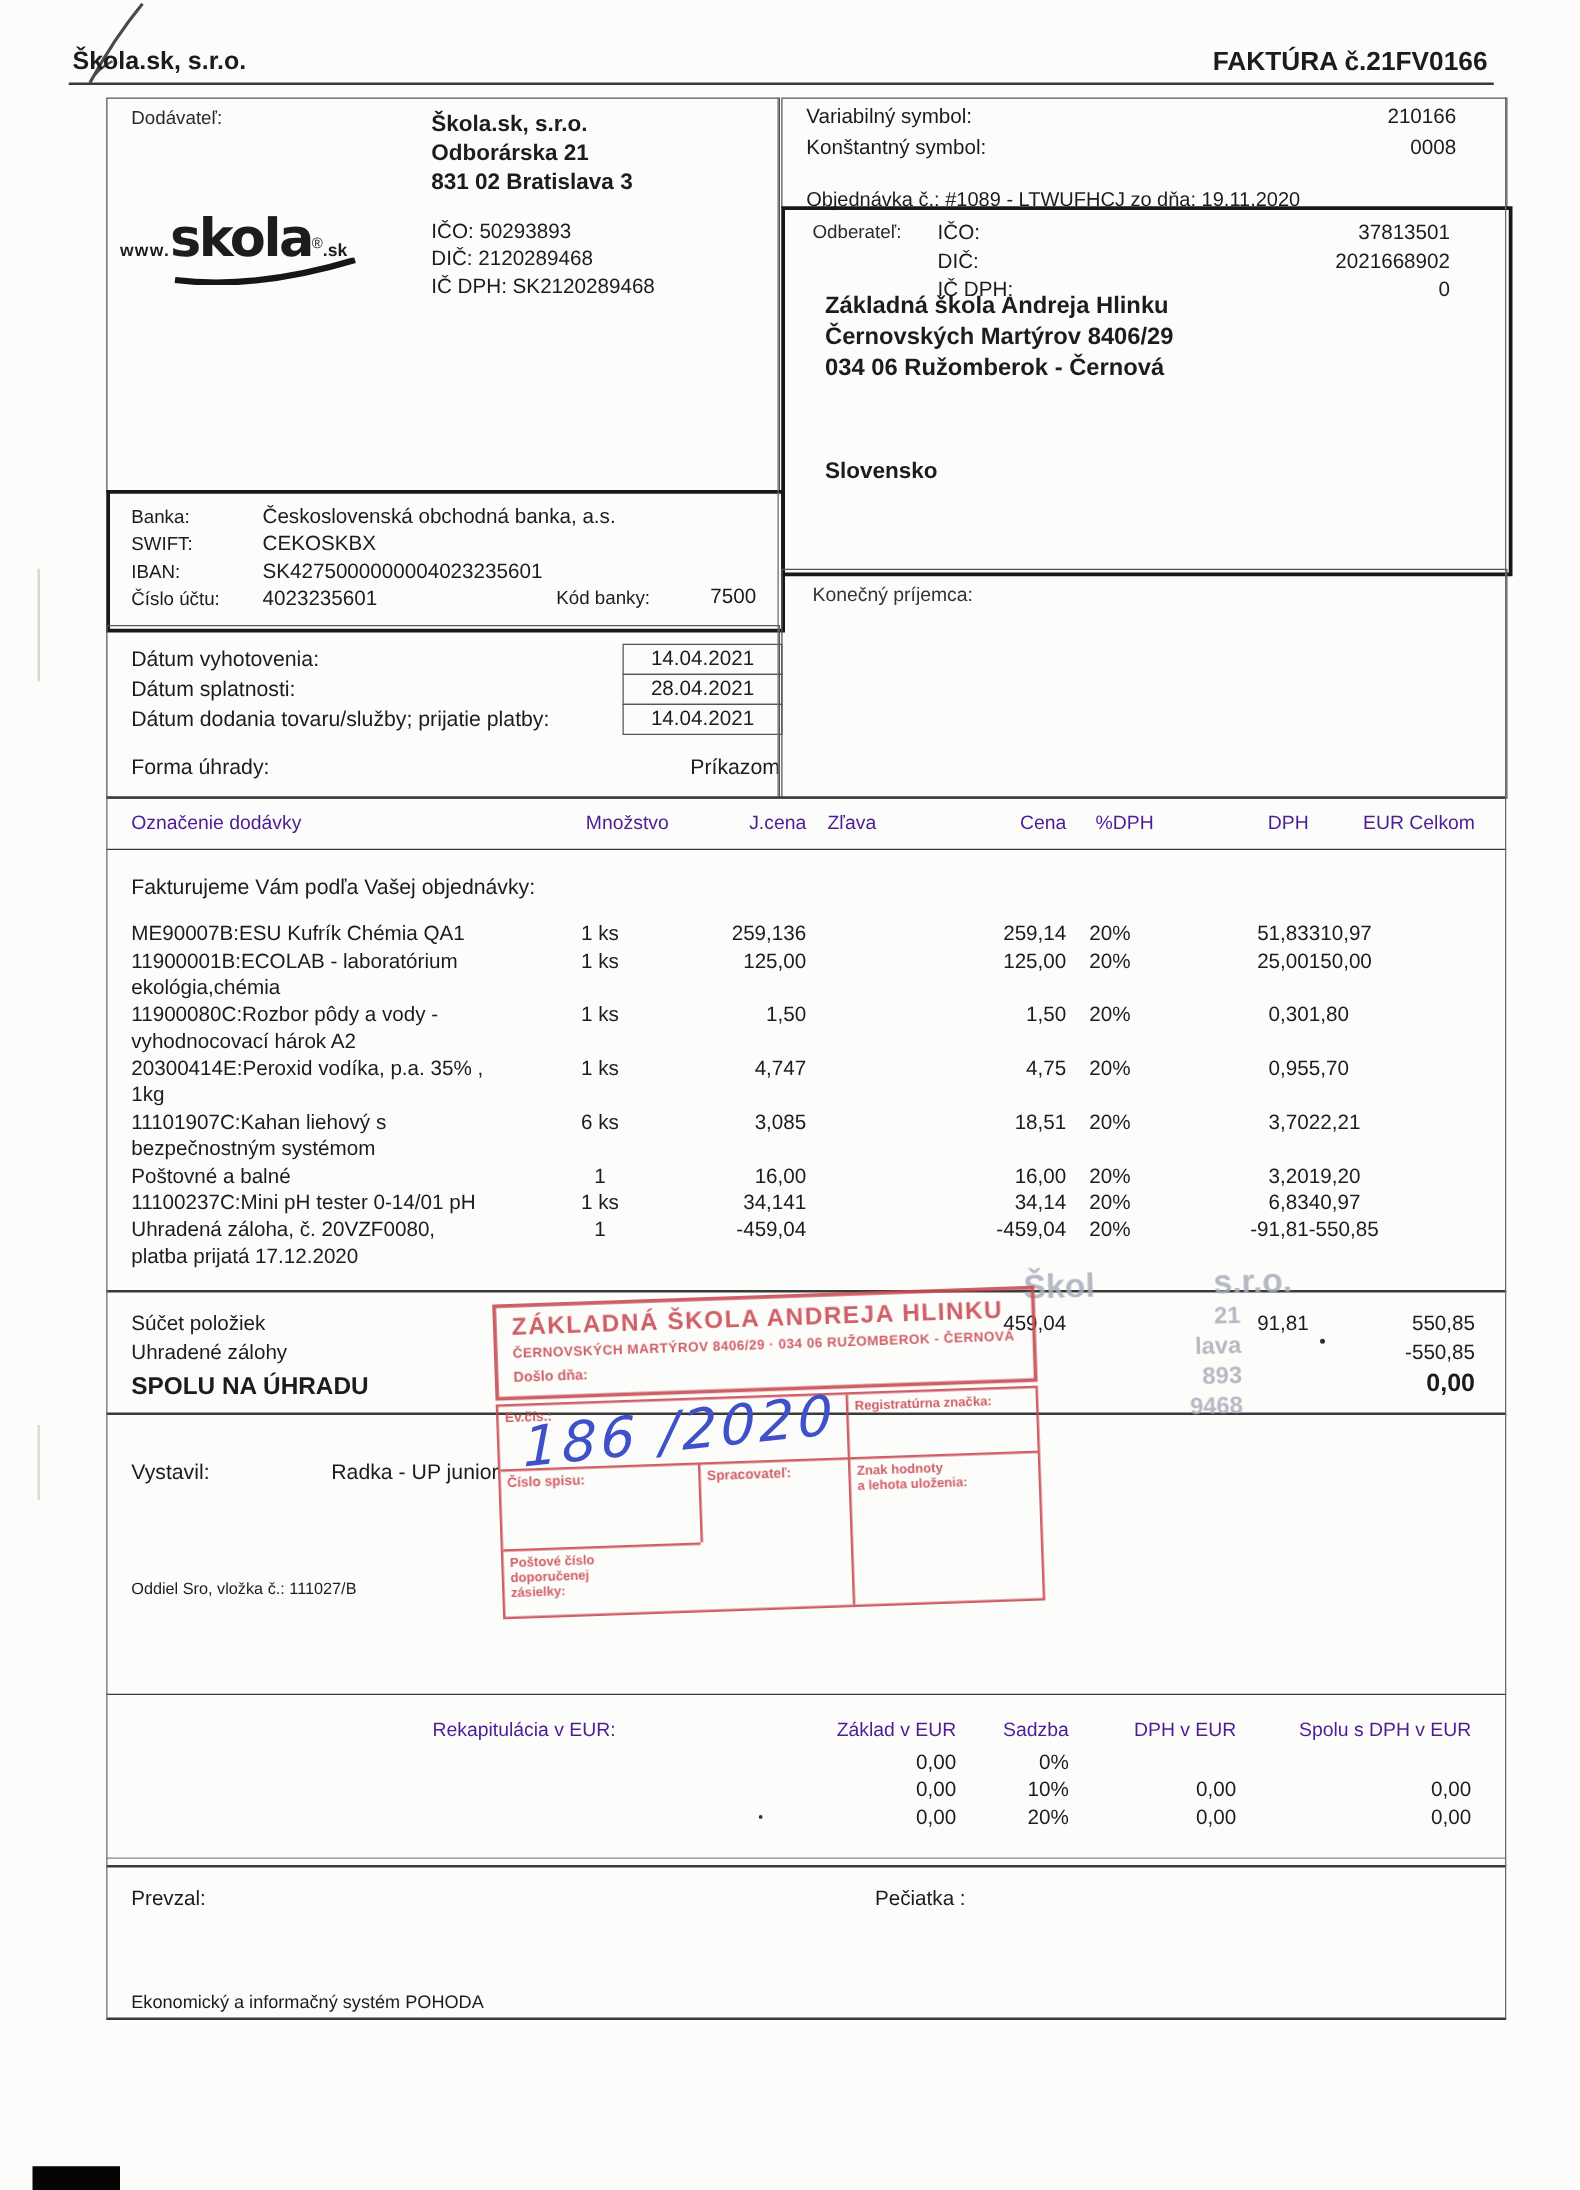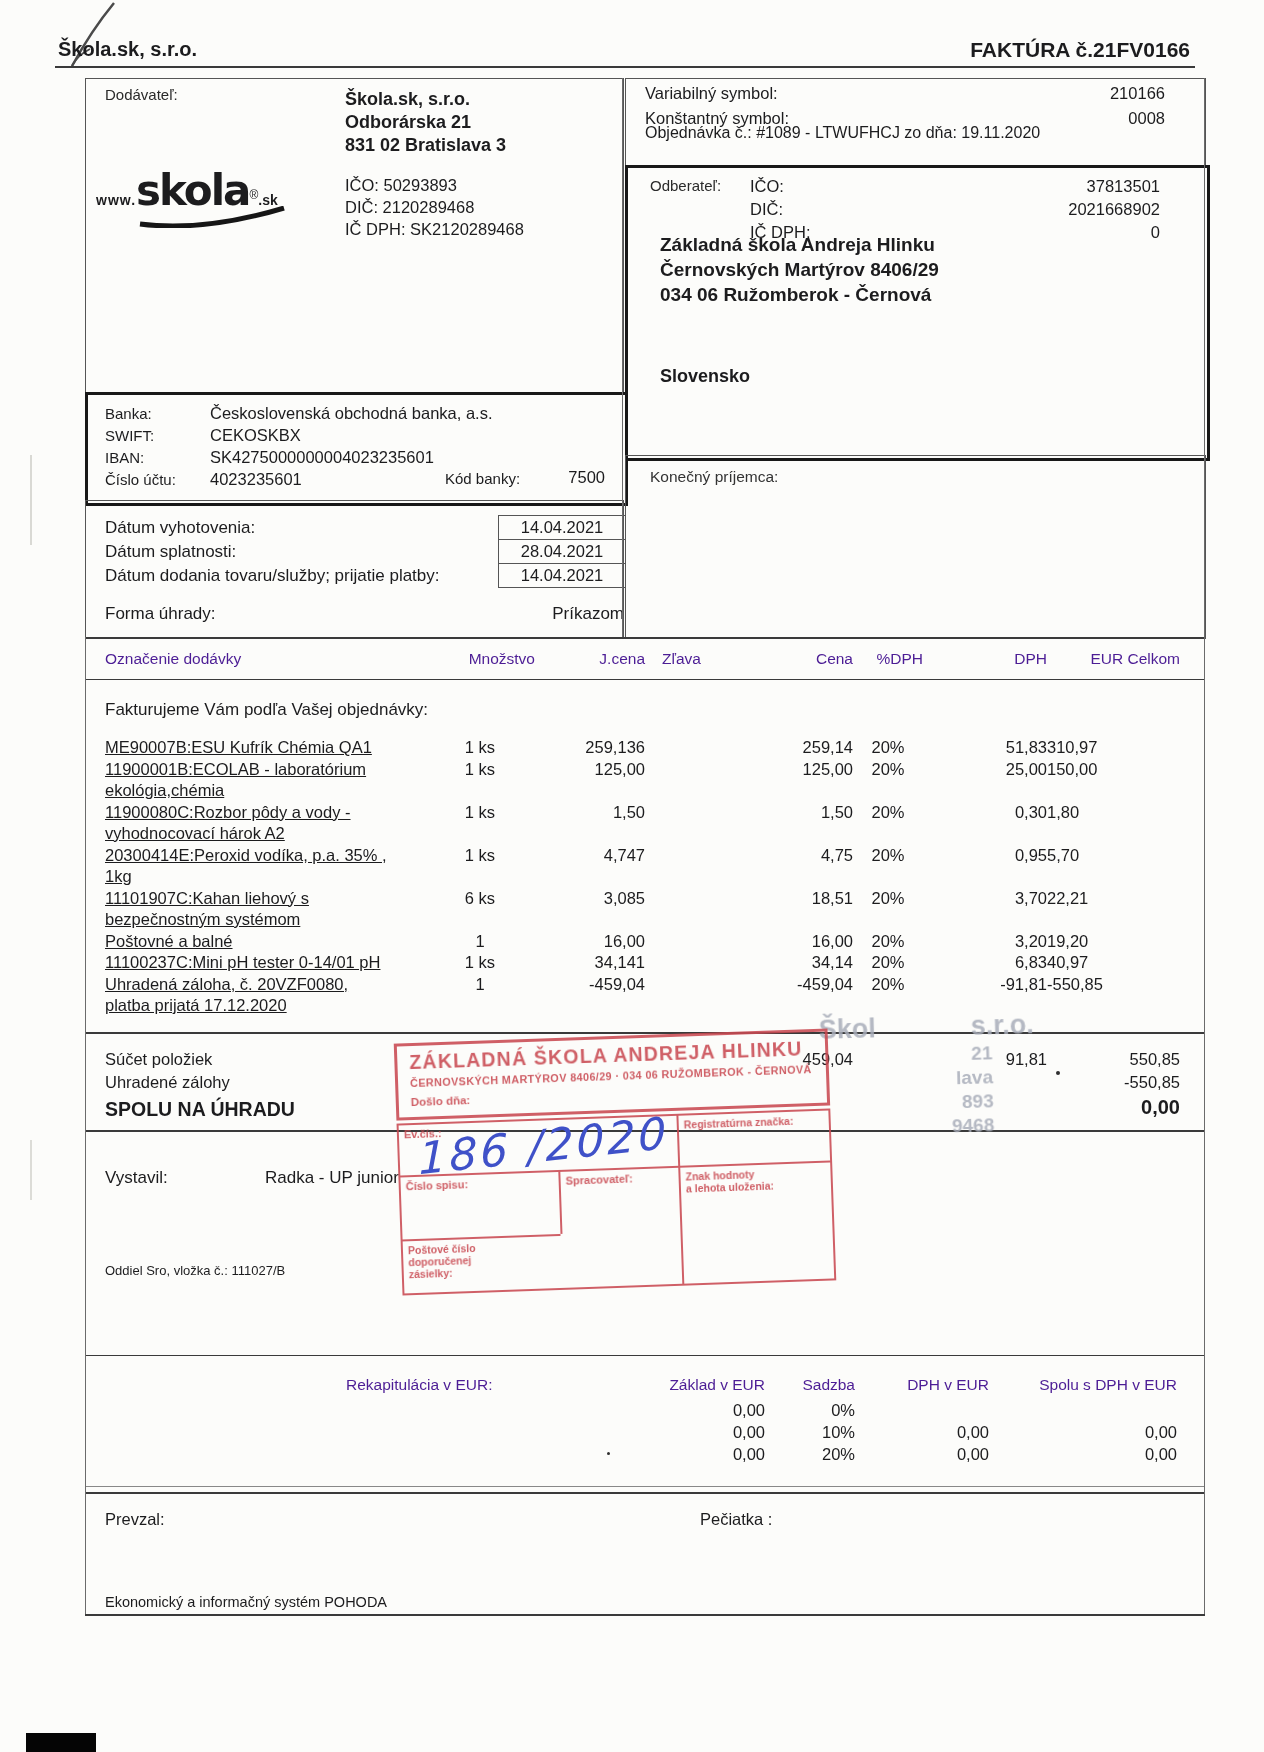--- a/index.html
+++ b/index.html
@@ -13,21 +13,21 @@
   .vline{position:absolute;background:#6b6b6b;width:1px;}
   .box1{position:absolute;border:1px solid #555;}
   .box3{position:absolute;border:3px solid #181818;}
   .lbl{font-size:15px;color:#2a2a2a;}
   .val{font-size:16.5px;}
   .addr{font-size:18px;line-height:23px;font-weight:bold;}
   .addr2{font-size:19px;line-height:25px;font-weight:bold;}
   
   .items{position:absolute;left:85px;top:737px;width:1120px;font-size:16.5px;line-height:21.5px;}
   .irow{display:flex;align-items:flex-start;}
-  .cn{width:340px;padding-left:20px;box-sizing:border-box;text-decoration:underline;}
+  .cn{width:340px;padding-left:20px;box-sizing:border-box;}
   .cq{width:110px;text-align:center;}
   .cj{width:110px;text-align:right;}
   .czl{width:30px;}
   .cc{width:178px;text-align:right;}
   .cp{width:70px;text-align:center;}
   .cd{width:124px;text-align:right;}
   .ct{width:133px;text-align:left;}
   .thead{font-size:15.5px;color:#4c1d95;}
   
   .dbox{position:absolute;left:498px;width:126px;height:23px;border:1px solid #555;
@@ -94,21 +94,21 @@
     <div>IČO: 50293893</div>
     <div>DIČ: 2120289468</div>
     <div>IČ DPH: SK2120289468</div>
   </div>
 
   <div class="box1" style="left:625px;top:78px;width:579px;height:87px;"></div>
   <div class="abs val" style="left:645px;top:84px;">Variabilný symbol:</div>
   <div class="abs val r" style="left:900px;top:84px;width:265px;">210166</div>
   <div class="abs val" style="left:645px;top:109px;">Konštantný symbol:</div>
   <div class="abs val r" style="left:900px;top:109px;width:265px;">0008</div>
-  <div class="abs" style="left:645px;top:124px;font-size:16px;">Objednávka č.: #1089 - LTWUFHCJ  zo dňa: 19.11.2020</div>
+  <div class="abs" style="left:645px;top:152px;font-size:16px;">Objednávka č.: #1089 - LTWUFHCJ  zo dňa: 19.11.2020</div>
 
   <div class="box3" style="left:625px;top:165px;width:579px;height:290px;"></div>
   <div class="abs lbl" style="left:650px;top:177px;">Odberateľ:</div>
   <div class="abs val" style="left:750px;top:175px;line-height:23px;">
     <div>IČO:</div>
     <div>DIČ:</div>
     <div>IČ DPH:</div>
   </div>
   <div class="abs val r" style="left:900px;top:175px;width:260px;line-height:23px;">
     <div>37813501</div>

